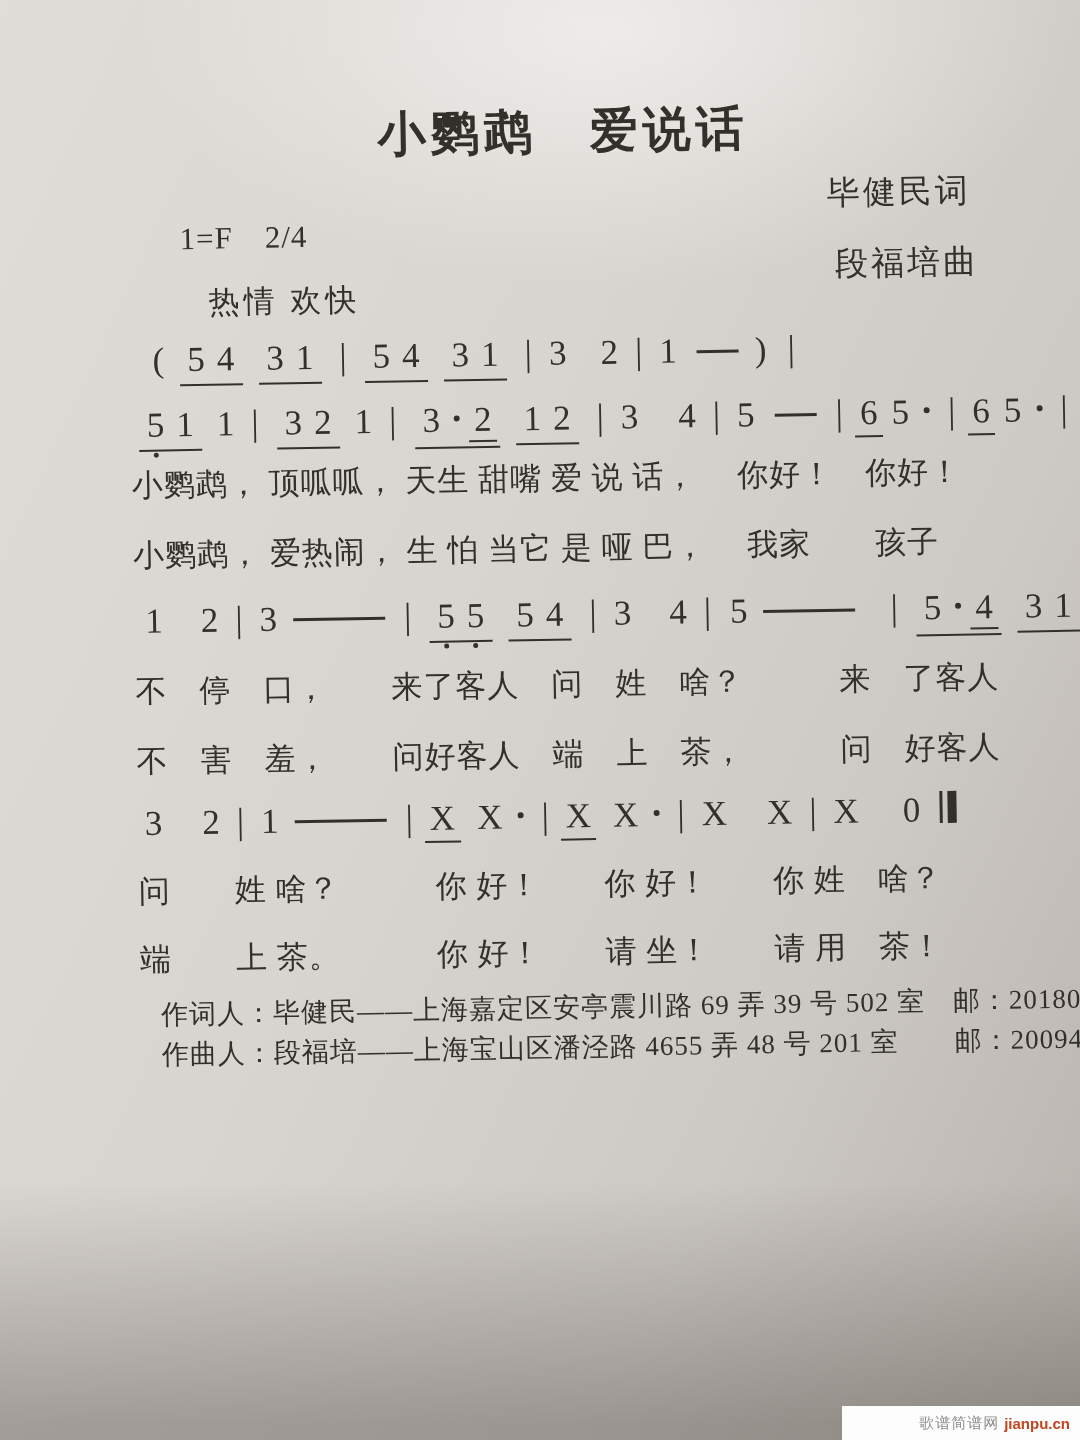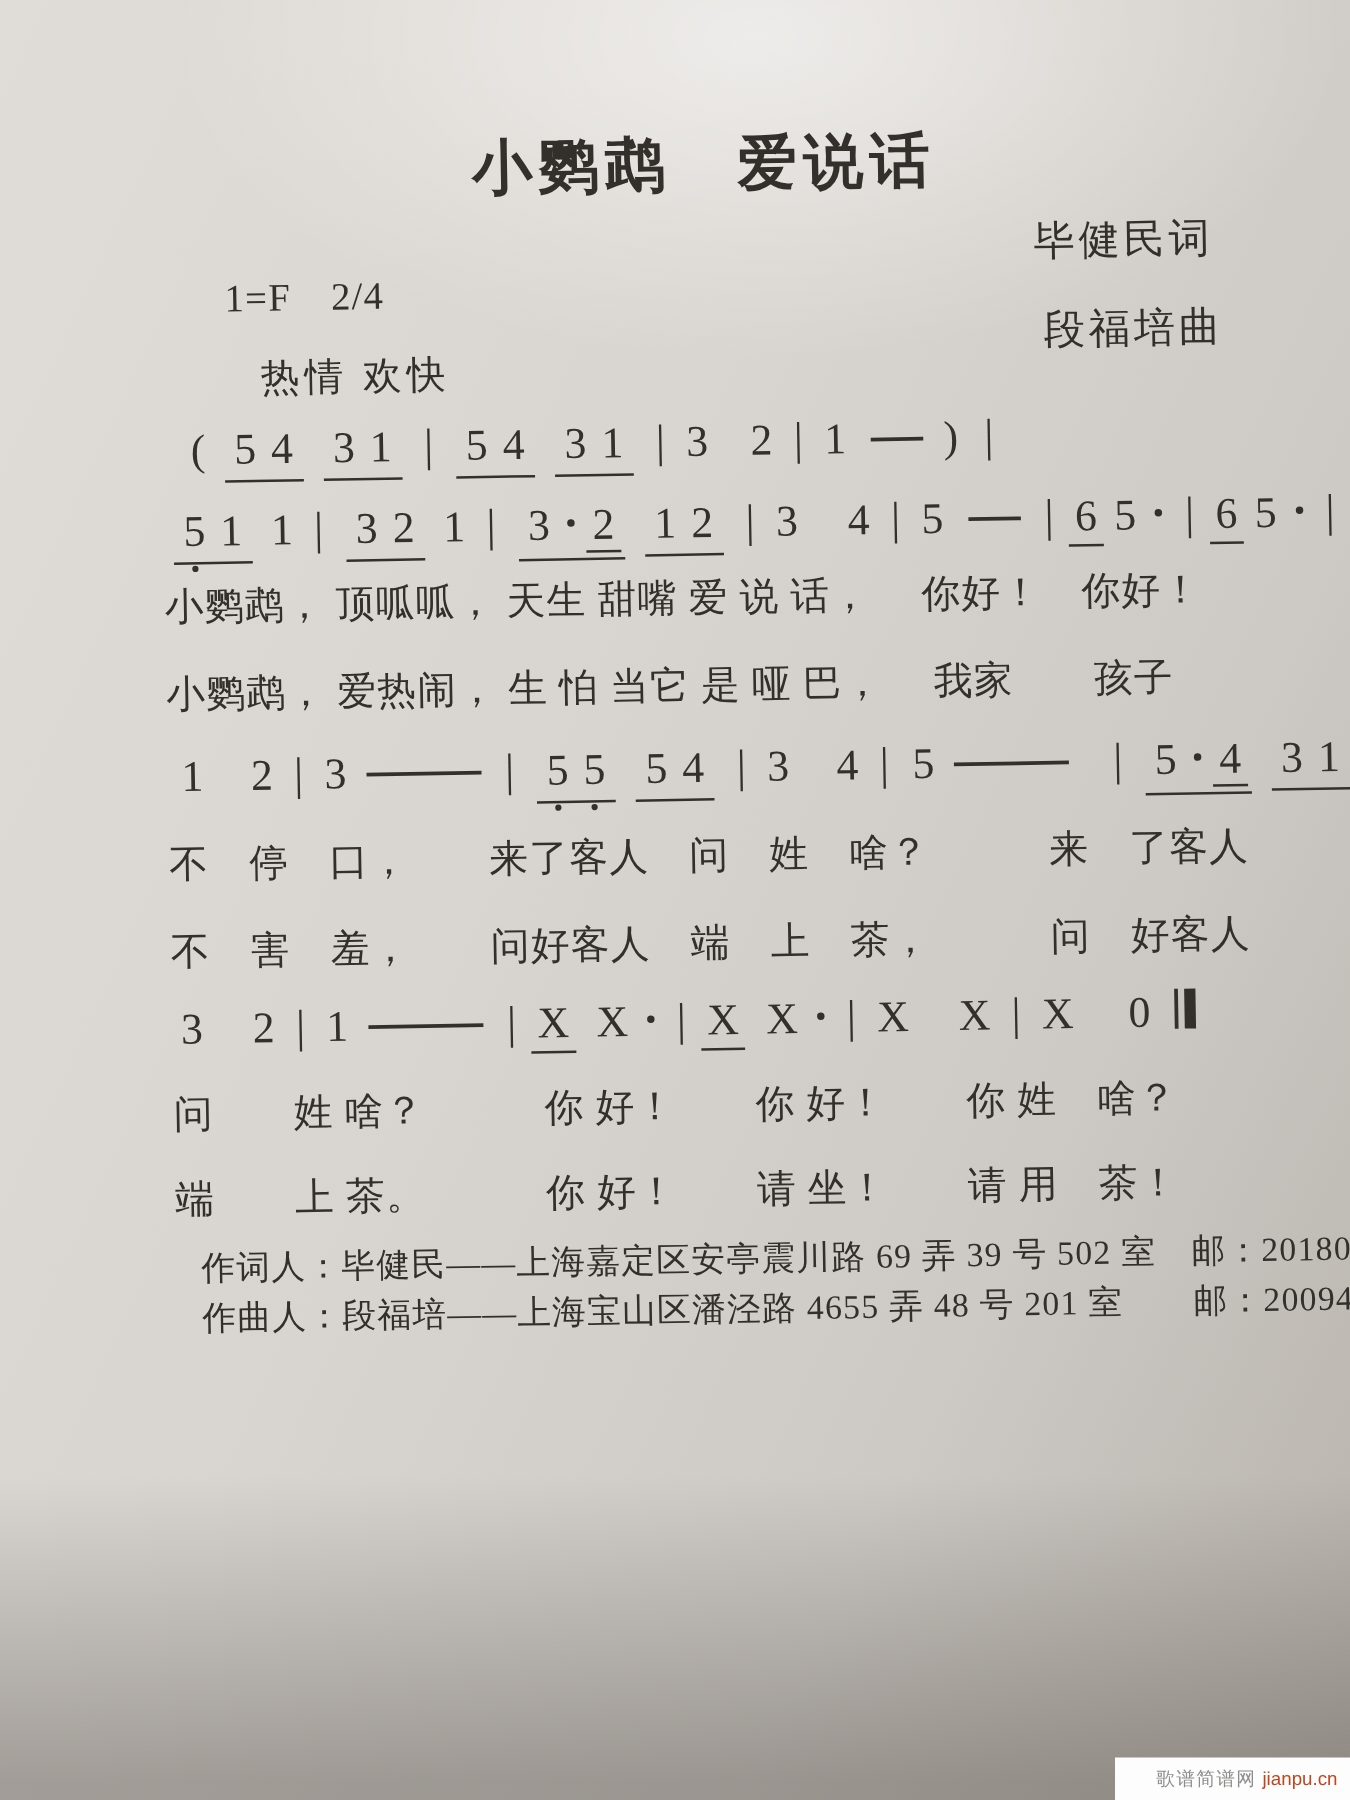--- a/index.html
+++ b/index.html
@@ -36,26 +36,26 @@
   .mrow .dash{display:inline-block;width:42px;height:3px;background:#33302c;
     vertical-align:0.26em;margin:0 9px;}
   .mrow .dash.long{width:92px;}
   .mrow .mdot{display:inline-block;width:6px;height:6px;border-radius:50%;
     background:#33302c;vertical-align:0.3em;margin:0 8px;}
   .mrow .final{display:inline-block;margin-left:12px;vertical-align:-2px;}
   .mrow .fthin{display:inline-block;width:3px;height:32px;background:#33302c;margin-right:5px;}
   .mrow .fthick{display:inline-block;width:9px;height:32px;background:#33302c;}
 
   
-  .wm{position:absolute;right:0;bottom:0;width:188px;height:34px;background:#fdfdfd;
+  .wm{position:absolute;right:0;bottom:0;width:238px;height:34px;background:#fdfdfd;
     display:flex;align-items:center;justify-content:flex-end;padding-right:10px;
     box-sizing:border-box;font-family:"Liberation Sans","DejaVu Sans",sans-serif;
     font-size:15px;letter-spacing:1px;margin-left:42px;}
   .wm .site{color:#8e8d8b;margin-right:5px;}
-  .wm .url{color:#c2451e;font-weight:400;letter-spacing:0;}
+  .wm .url{color:#c2451e;font-weight:700;letter-spacing:0;}
 </style>
 </head>
 <body>
 
 <div class="photo">
   <div class="sheet">
 
     <div class="row title" style="left:388px;top:100px">小鹦鹉　爱说话</div>
 
     <div class="row credit" style="left:836px;top:176px">毕健民词</div>

